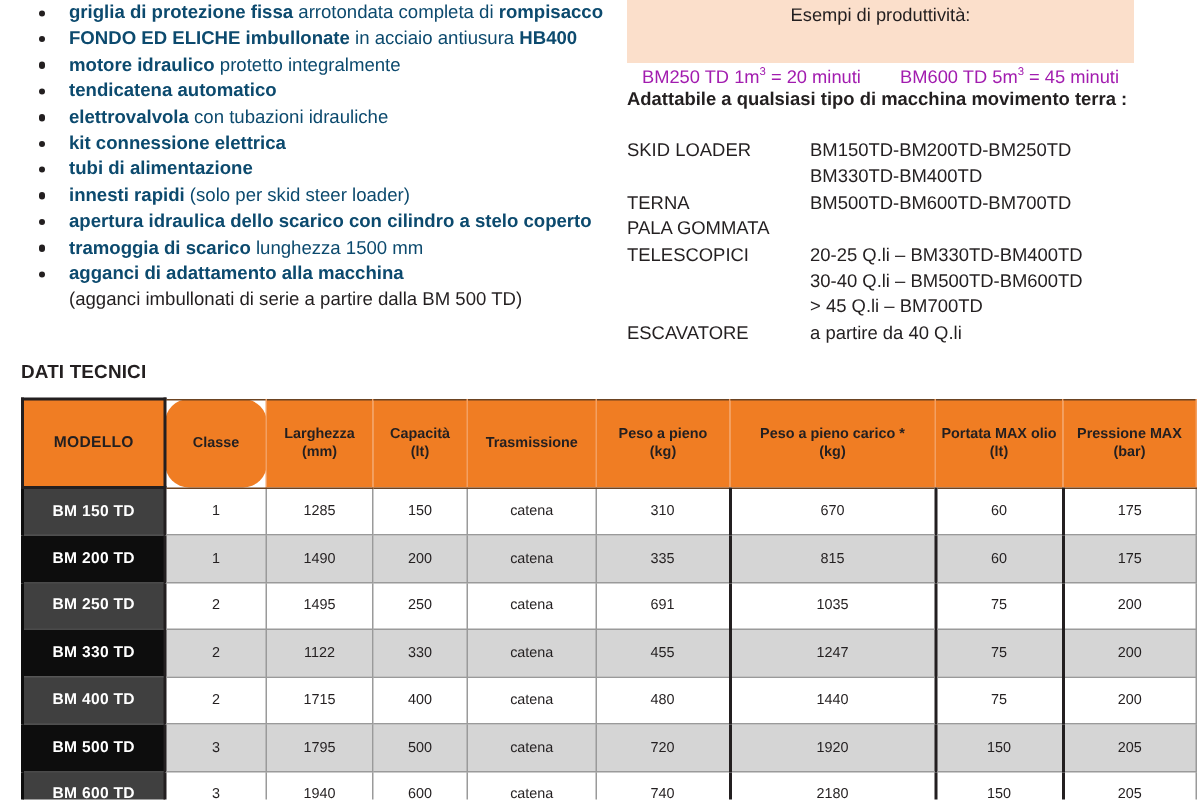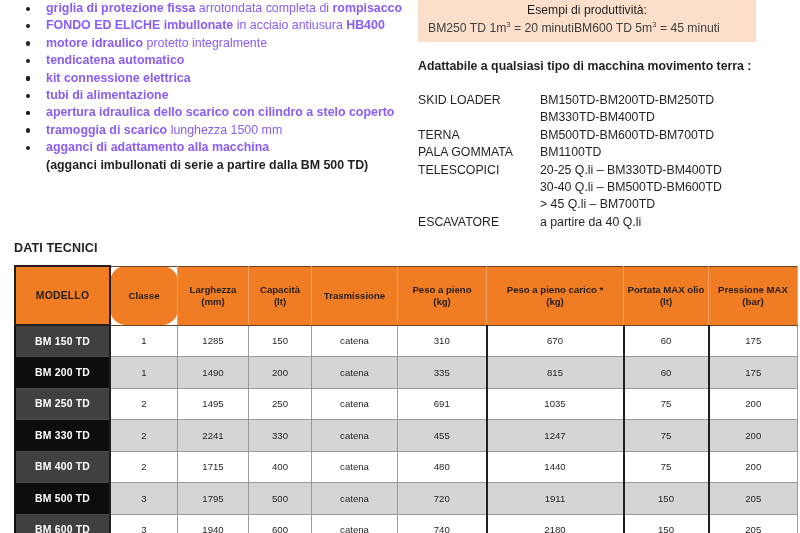--- a/index.html
+++ b/index.html
@@ -23,21 +23,21 @@
     left: 0px;
     top: 0px;
     width: 408px;
   }
   .feat {
     position: relative;
     padding-left: 46px;
     font-size: 12.4px;
     line-height: 17.4px;
     white-space: nowrap;
-    color: #8b5cf6;
+    color: #0c4a6e;
   }
   .feat .bullet {
     position: absolute;
     left: 26px;
     top: 6.5px;
     width: 4.4px;
     height: 4.4px;
     border-radius: 50%;
     background: #231f20;
   }
@@ -46,46 +46,47 @@
   }
   .feat .light {
     font-weight: normal;
   }
   .feat-sub {
     padding-left: 46px;
     font-size: 12.4px;
     line-height: 17.4px;
     white-space: nowrap;
     color: #231f20;
-    font-weight: bold;
+    font-weight: normal;
   }
 
   
   #productivity-box {
     position: absolute;
     left: 418px;
     top: 0px;
     width: 338px;
     height: 42px;
     background: #fbdfcb;
   }
   #productivity-box .pb-title {
     text-align: center;
     font-size: 12.2px;
     line-height: 15px;
     padding-top: 3px;
     color: #231f20;
   }
   #productivity-box .pb-row {
     display: flex;
-    justify-content: flex-start;
+    justify-content: space-between;
     font-size: 12.2px;
     line-height: 16px;
     padding: 2px 10px 0 10px;
-    color: #404040;
+    color: #a21caf;
+    margin-top: 23px;
   }
   sup {
     font-size: 0.62em;
     vertical-align: super;
     line-height: 0;
   }
 
   
   #adapt {
     position: absolute;
@@ -194,24 +195,24 @@
   }
 </style>
 </head>
 <body>
 
 <div id="features">
     <div class="feat"><span class="bullet"></span><span><b>griglia di protezione fissa </b><span class="light">arrotondata completa di </span><b>rompisacco</b></span></div>
     <div class="feat"><span class="bullet"></span><span><b>FONDO ED ELICHE imbullonate </b><span class="light">in acciaio antiusura </span><b>HB400</b></span></div>
     <div class="feat"><span class="bullet"></span><span><b>motore idraulico </b><span class="light">protetto integralmente</span></span></div>
     <div class="feat"><span class="bullet"></span><span><b>tendicatena automatico</b></span></div>
-    <div class="feat"><span class="bullet"></span></div>
+    <div class="feat"><span class="bullet"></span><span><b>elettrovalvola </b><span class="light">con tubazioni idrauliche</span></span></div>
     <div class="feat"><span class="bullet"></span><span><b>kit connessione elettrica</b></span></div>
     <div class="feat"><span class="bullet"></span><span><b>tubi di alimentazione</b></span></div>
-    <div class="feat"><span class="bullet"></span></div>
+    <div class="feat"><span class="bullet"></span><span><b>innesti rapidi </b><span class="light">(solo per skid steer loader)</span></span></div>
     <div class="feat"><span class="bullet"></span><span><b>apertura idraulica dello scarico con cilindro a stelo coperto</b></span></div>
     <div class="feat"><span class="bullet"></span><span><b>tramoggia di scarico </b><span class="light">lunghezza 1500 mm</span></span></div>
     <div class="feat"><span class="bullet"></span><span><b>agganci di adattamento alla macchina</b></span></div>
     <div class="feat-sub">(agganci imbullonati di serie a partire dalla BM 500 TD)</div>
   </div>
 
 <div id="productivity-box">
   <div class="pb-title">Esempi di produttività:</div>
   <div class="pb-row">
       <div><span>BM250 TD</span> <span>1m</span><sup>3</sup> <span>= 20 minuti</span></div>
@@ -229,21 +230,20 @@
       <div class="adapt-row">
         <div class="adapt-cat"></div>
         <div class="adapt-val">BM330TD-BM400TD</div>
       </div>
       <div class="adapt-row">
         <div class="adapt-cat">TERNA</div>
         <div class="adapt-val">BM500TD-BM600TD-BM700TD</div>
       </div>
       <div class="adapt-row">
         <div class="adapt-cat">PALA GOMMATA</div>
-        <div class="adapt-val">BM1100TD</div>
       </div>
       <div class="adapt-row">
         <div class="adapt-cat">TELESCOPICI</div>
         <div class="adapt-val">20-25 Q.li – BM330TD-BM400TD</div>
       </div>
       <div class="adapt-row">
         <div class="adapt-cat"></div>
         <div class="adapt-val">30-40 Q.li – BM500TD-BM600TD</div>
       </div>
       <div class="adapt-row">
@@ -303,21 +303,21 @@
         <td>250</td>
         <td>catena</td>
         <td>691</td>
         <td class=" heavy-left heavy-right">1035</td>
         <td>75</td>
         <td class=" heavy-left">200</td>
       </tr>
       <tr class="alt">
         <td class="model-cell">BM 330 TD</td>
         <td>2</td>
-        <td>2241</td>
+        <td>1122</td>
         <td>330</td>
         <td>catena</td>
         <td>455</td>
         <td class=" heavy-left heavy-right">1247</td>
         <td>75</td>
         <td class=" heavy-left">200</td>
       </tr>
       <tr>
         <td class="model-cell">BM 400 TD</td>
         <td>2</td>
@@ -329,21 +329,21 @@
         <td>75</td>
         <td class=" heavy-left">200</td>
       </tr>
       <tr class="alt">
         <td class="model-cell">BM 500 TD</td>
         <td>3</td>
         <td>1795</td>
         <td>500</td>
         <td>catena</td>
         <td>720</td>
-        <td class=" heavy-left heavy-right">1911</td>
+        <td class=" heavy-left heavy-right">1920</td>
         <td>150</td>
         <td class=" heavy-left">205</td>
       </tr>
       <tr>
         <td class="model-cell">BM 600 TD</td>
         <td>3</td>
         <td>1940</td>
         <td>600</td>
         <td>catena</td>
         <td>740</td>

